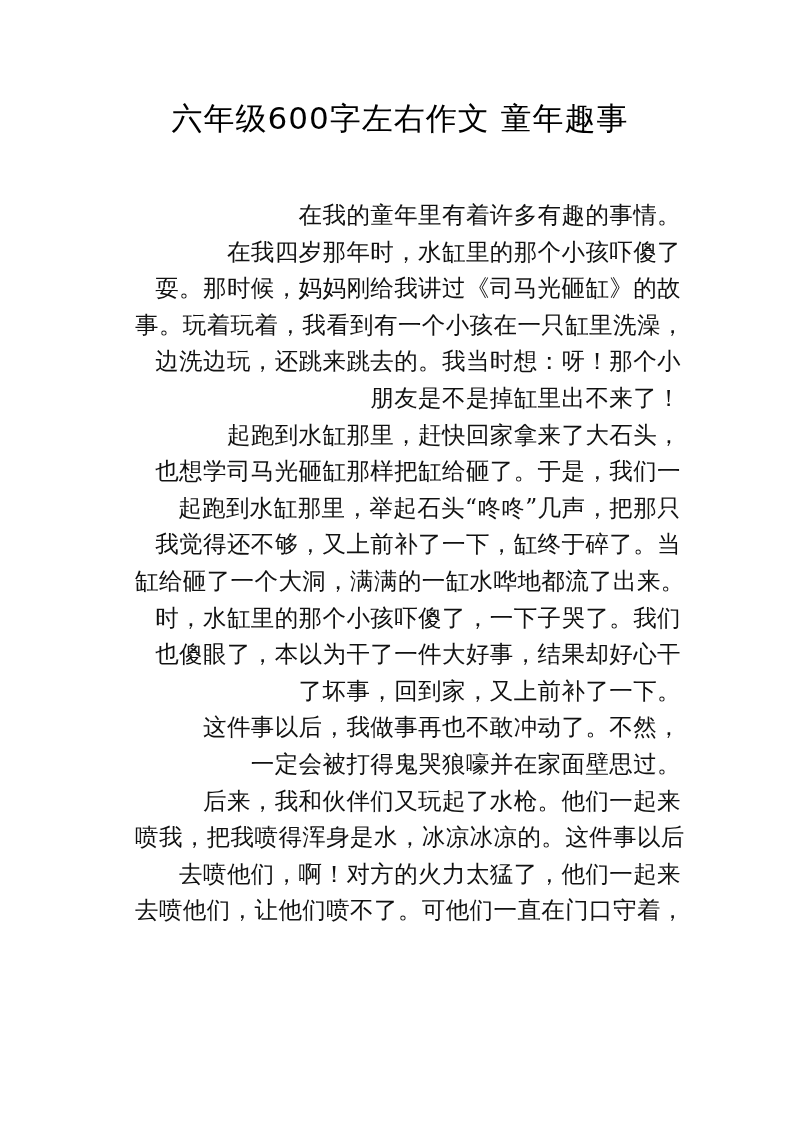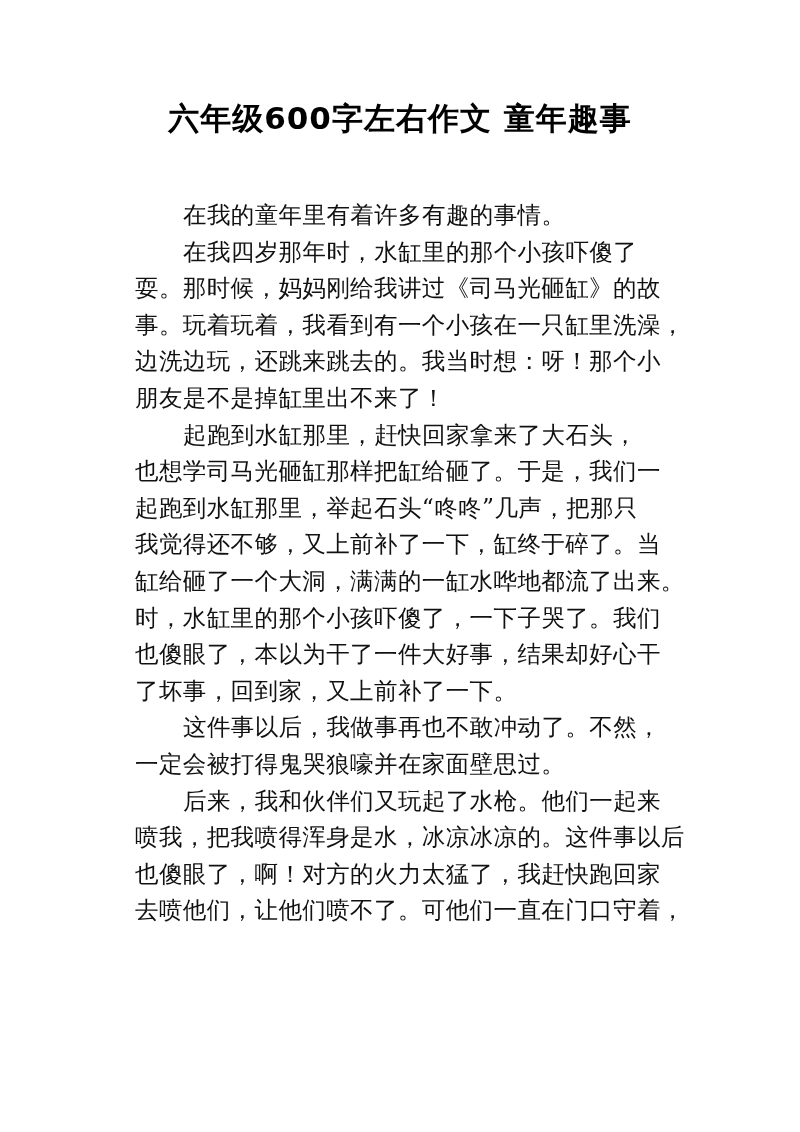--- a/index.html
+++ b/index.html
@@ -1,24 +1,24 @@
 <!DOCTYPE html>
 <html><head>
 <meta charset="utf-8">
 <style>
   html, body { margin: 0; padding: 0; background: #ffffff; }
   body { width: 800px; height: 1132px; overflow: hidden; position: relative;
          font-family: "DejaVu Serif", "Liberation Serif", serif; color: #111; }
   .page { position: absolute; left: 0; top: 0; width: 800px; height: 1132px; background: #fff; }
   .title { position: absolute; top: 98px; left: 0; width: 800px; text-align: center;
-           font-family: "DejaVu Sans", "Liberation Sans", sans-serif; font-weight: bold;
+           font-family: "DejaVu Sans", "Liberation Sans", sans-serif; font-weight: normal;
            font-size: 31px; letter-spacing: 1px; color: #000; }
   .body { position: absolute; top: 197px; left: 135px; width: 546px; }
   .line { height: 36.6px; line-height: 36.6px; font-size: 23.5px; white-space: nowrap;
-          letter-spacing: 0.4px; color: #111; }
+          letter-spacing: 0.4px; color: #111; text-align: right; }
   .indent { padding-left: 48px; }
 </style>
 </head>
 <body>
 
 <div class="page">
   <div class="title">六年级600字左右作文 童年趣事</div>
   <div class="body" id="body">
       <div class="line indent">在我的童年里有着许多有趣的事情。</div>
       <div class="line indent">在我四岁那年时，水缸里的那个小孩吓傻了</div>
@@ -31,16 +31,16 @@
       <div class="line">起跑到水缸那里，举起石头“咚咚”几声，把那只</div>
       <div class="line">我觉得还不够，又上前补了一下，缸终于碎了。当</div>
       <div class="line">缸给砸了一个大洞，满满的一缸水哗地都流了出来。</div>
       <div class="line">时，水缸里的那个小孩吓傻了，一下子哭了。我们</div>
       <div class="line">也傻眼了，本以为干了一件大好事，结果却好心干</div>
       <div class="line">了坏事，回到家，又上前补了一下。</div>
       <div class="line indent">这件事以后，我做事再也不敢冲动了。不然，</div>
       <div class="line">一定会被打得鬼哭狼嚎并在家面壁思过。</div>
       <div class="line indent">后来，我和伙伴们又玩起了水枪。他们一起来</div>
       <div class="line">喷我，把我喷得浑身是水，冰凉冰凉的。这件事以后</div>
-      <div class="line">也傻眼了，啊！对方的火力太猛了，我赶快跑回家</div>
+      <div class="line">去喷他们，啊！对方的火力太猛了，他们一起来</div>
       <div class="line">去喷他们，让他们喷不了。可他们一直在门口守着，</div>
     </div>
 </div>
 
 </body></html>

